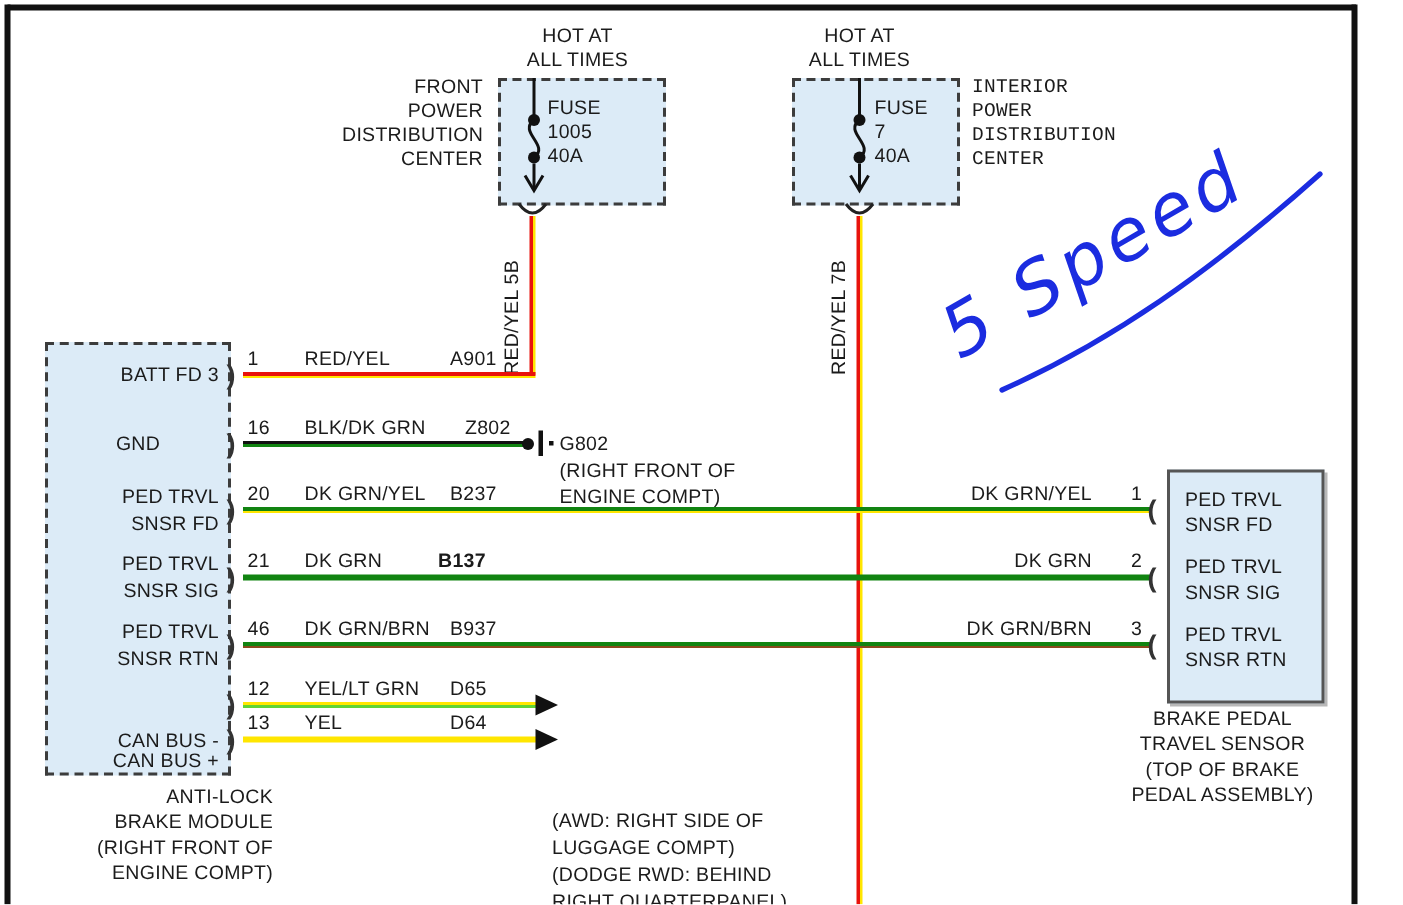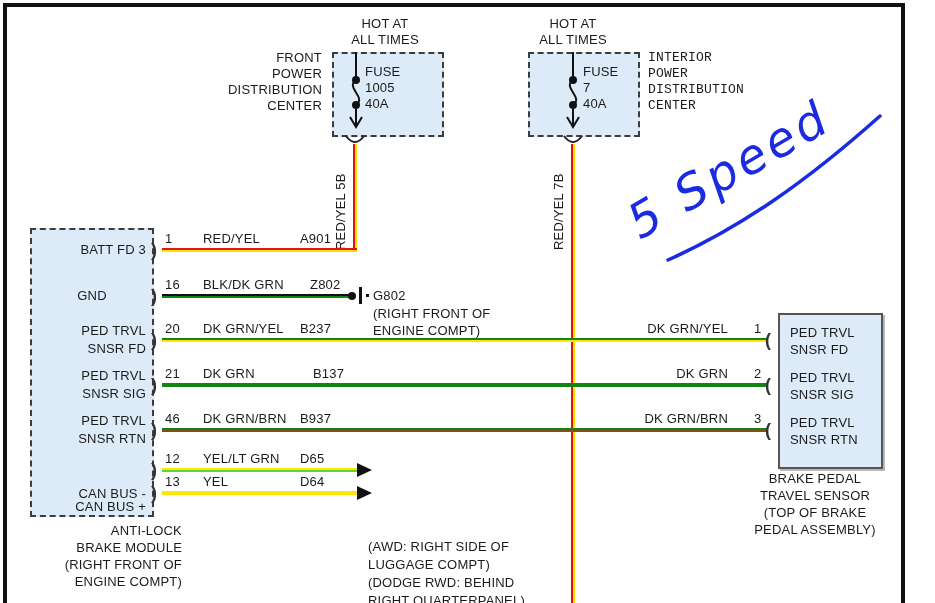--- a/index.html
+++ b/index.html
@@ -128,21 +128,21 @@
 
   <div class="t" style="left:165px;top:320px;">20</div>
   <div class="t" style="left:203px;top:320px;">DK GRN/YEL</div>
   <div class="t" style="left:300px;top:320px;text-align:right;">B237</div>
   <div class="wire w-grnyel" style="left:162px;top:338px;width:606px;"></div>
   <div class="t tr" style="left:610px;top:320px;width:118px;">DK GRN/YEL</div>
   <div class="t" style="left:754px;top:320px;">1</div>
 
   <div class="t" style="left:165px;top:365px;">21</div>
   <div class="t" style="left:203px;top:365px;">DK GRN</div>
-  <div class="t" style="left:313px;top:365px;">B137</div>
+  <div class="t" style="left:292px;top:365px;font-weight:bold;">B137</div>
   <div class="wire w-grn" style="left:162px;top:383px;width:606px;"></div>
   <div class="t tr" style="left:610px;top:365px;width:118px;">DK GRN</div>
   <div class="t" style="left:754px;top:365px;">2</div>
 
   <div class="t" style="left:165px;top:410px;">46</div>
   <div class="t" style="left:203px;top:410px;">DK GRN/BRN</div>
   <div class="t" style="left:300px;top:410px;">B937</div>
   <div class="wire w-grnbrn" style="left:162px;top:428px;width:606px;"></div>
   <div class="t tr" style="left:610px;top:410px;width:118px;">DK GRN/BRN</div>
   <div class="t" style="left:754px;top:410px;">3</div>

